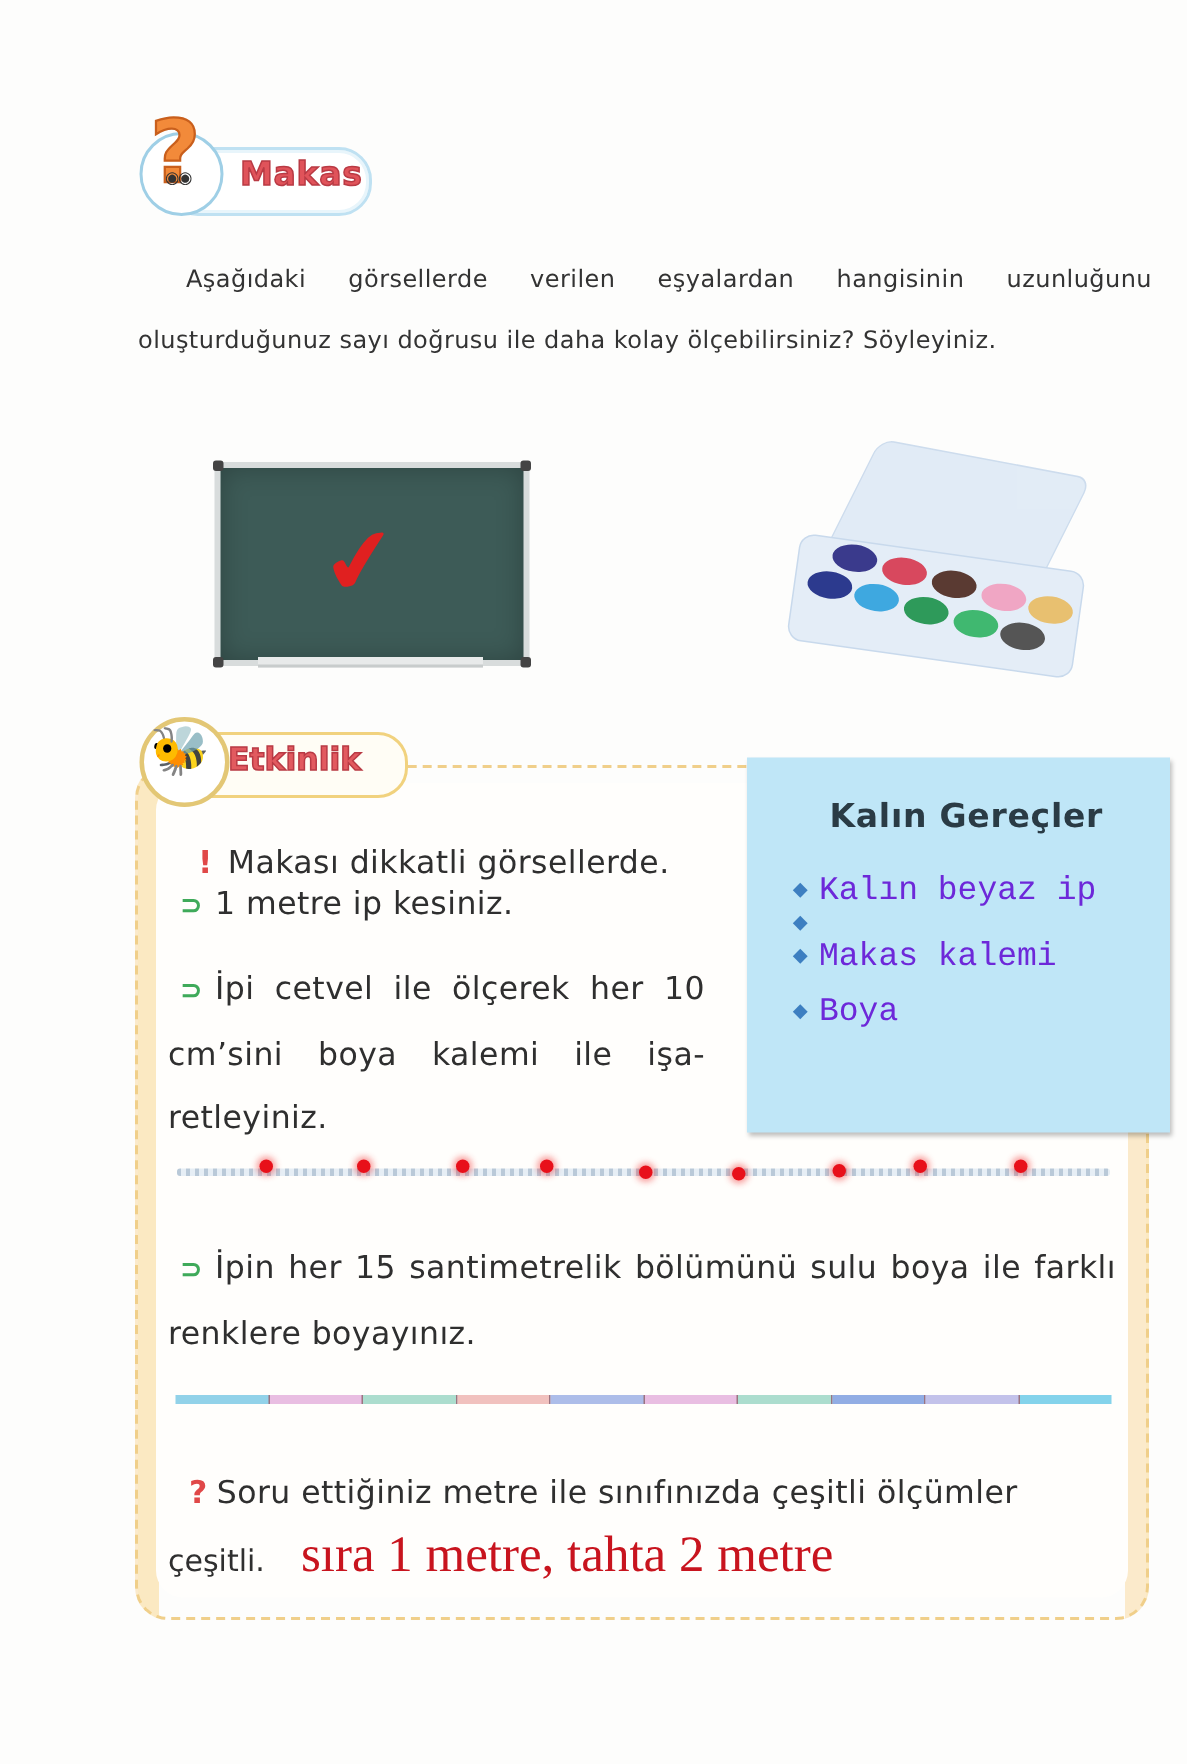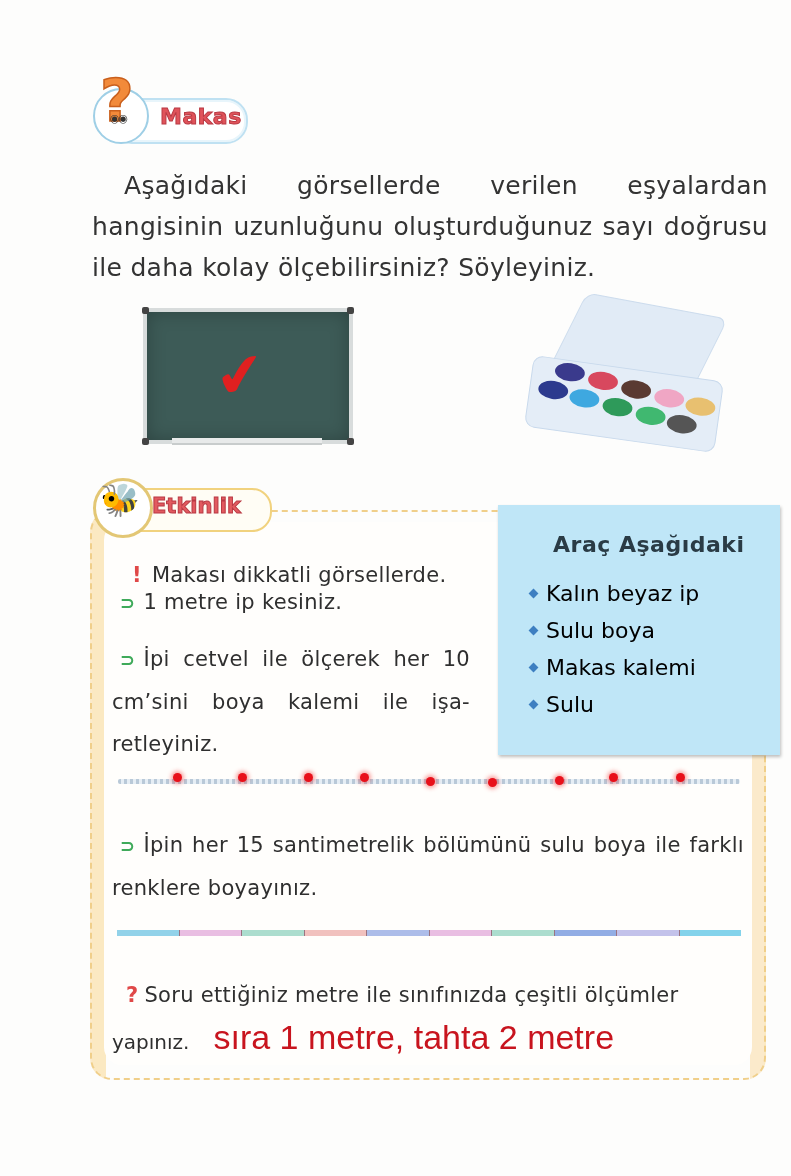--- a/index.html
+++ b/index.html
@@ -24,21 +24,21 @@
     background: #fff; border: 2px solid #9fcfe6;
   }
   .soru-q {
     left: 100px; top: 72px; font-size: 58px; font-weight: bold; color: #f28a3a;
     -webkit-text-stroke: 1.5px #c95f1c; line-height: 1;
   }
   .soru-eyes { left: 110px; top: 112px; font-size: 11px; color: #333; letter-spacing: -1px; }
 
   
   .question {
-    left: 92px; top: 165px; width: 676px; font-size: 25px; line-height: 41px; color: #333;
+    left: 92px; top: 165px; width: 676px; font-size: 16px; line-height: 41px; color: #333;
     text-align: justify; text-indent: 32px; letter-spacing: 0.3px;
   }
 
   
   .board {
     left: 143px; top: 308px; width: 202px; height: 128px; background: #3d5b57;
     border: 4px solid #d8dcdc; border-radius: 3px;
     box-shadow: inset 0 0 18px rgba(0,0,0,0.25);
   }
   .board .corner { position: absolute; width: 7px; height: 7px; background: #444; border-radius: 2px; }
@@ -89,21 +89,21 @@
 
   
   .materials {
     left: 498px; top: 505px; width: 282px; height: 250px; background: #bfe6f7;
     box-shadow: 1px 2px 3px rgba(0,0,0,0.25);
   }
   .materials-title {
     left: 553px; top: 532px; font-size: 22px; font-weight: bold; color: #2a3b45; letter-spacing: 0.5px;
   }
   .mat-list { left: 530px; top: 575px; list-style: none; margin: 0; padding: 0; }
-  .mat-list li { font-size: 22px; line-height: 37px; color: #000000; display: flex; align-items: center; }
+  .mat-list li { font-size: 22px; line-height: 37px; color: #6d28d9; display: flex; align-items: center; font-family: Liberation Mono, monospace; }
   .diamond {
     width: 7px; height: 7px; background: #3d7fc1; transform: rotate(45deg); margin-right: 9px; display: inline-block;
   }
 
   
   .step { font-size: 21px; line-height: 42px; color: #2f2f2f; letter-spacing: 0.3px; }
   .excl { color: #e04848; font-weight: bold; margin-right: 10px; }
   .arrow { color: #3faa5a; font-weight: bold; margin-right: 8px; font-size: 18px; }
   .qmark { color: #e04848; font-weight: bold; margin-right: 6px; }
 
@@ -124,21 +124,21 @@
 
   
   .rope2 { left: 117px; top: 930px; width: 624px; height: 6px; display: flex; }
   .rope2 .seg { flex: 1; height: 100%; border-right: 1px solid #8a5c6c; box-sizing: border-box; opacity: 0.85; }
   .rope2 .seg:last-child { border-right: none; }
 
   .step5 { left: 112px; top: 974px; width: 626px; text-align: justify; }
   .answer-row { left: 112px; top: 1018px; display: flex; align-items: baseline; }
   .answer-lead { font-size: 20px; color: #2f2f2f; margin-right: 24px; }
   .answer-hand {
-    font-family: Liberation Sans, sans-serif; font-size: 34px; color: #c8141e; letter-spacing: 0;
+    font-family: Liberation Serif, serif; font-size: 34px; color: #c8141e; letter-spacing: 0;
   }
 </style>
 </head>
 <body>
 
 <div class="abs soru-pill"></div>
 <div class="abs soru-circle"></div>
 <div class="abs soru-q">?</div>
 <div class="abs soru-eyes">◉◉</div>
 <div class="abs soru-label">Makas</div>
@@ -170,37 +170,36 @@
 
 <div class="abs frame"></div>
 <div class="abs frame-inner"></div>
 
 <div class="abs etk-pill"></div>
 <div class="abs etk-circle"></div>
 <div class="abs etk-bee">🐝</div>
 <div class="abs etk-label">Etkinlik</div>
 
 <div class="abs materials"></div>
-<div class="abs materials-title">Araç Aşağıdaki</div>
+<div class="abs materials-title">Kalın Gereçler</div>
 <ul class="abs mat-list">
   <li>
       <span class="diamond"></span>
       <span>Kalın beyaz ip</span>
     </li>
   <li>
       <span class="diamond"></span>
-      <span>Sulu boya</span>
     </li>
   <li>
       <span class="diamond"></span>
       <span>Makas kalemi</span>
     </li>
   <li>
       <span class="diamond"></span>
-      <span>Sulu</span>
+      <span>Boya</span>
     </li>
 </ul>
 
 <div class="abs step step1">
   <span class="excl">!</span><span>Makası dikkatli görsellerde.</span>
 </div>
 <div class="abs step step2">
   <span class="arrow">⊃</span><span>1 metre ip kesiniz.</span>
 </div>
 <div class="abs step step3">
@@ -232,15 +231,15 @@
   <div class="seg" style="background:#9ed8c6"></div>
   <div class="seg" style="background:#7f9fe0"></div>
   <div class="seg" style="background:#b9b8e8"></div>
   <div class="seg" style="background:#6fcbe8"></div>
 </div>
 
 <div class="abs step step5">
   <span style="padding-left:14px"></span><span class="qmark">?</span><span>Soru ettiğiniz metre ile sınıfınızda çeşitli ölçümler</span>
 </div>
 <div class="abs answer-row">
-  <span class="answer-lead">yapınız.</span>
+  <span class="answer-lead">çeşitli.</span>
   <span class="answer-hand">sıra 1 metre, tahta 2 metre</span>
 </div>
 
 </body></html>

